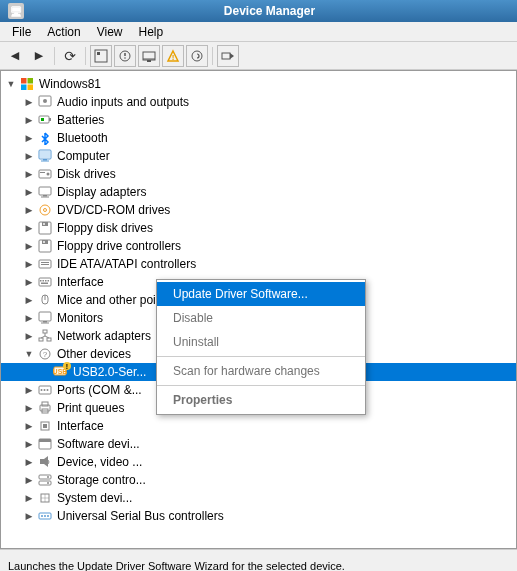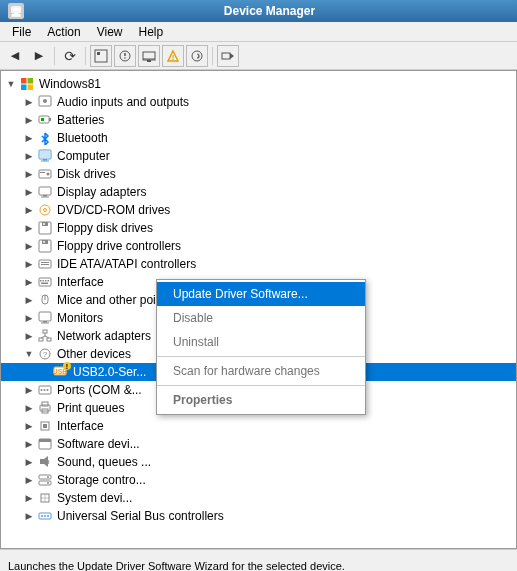--- a/index.html
+++ b/index.html
@@ -515,21 +515,21 @@
 
     <div class="tree-item level-1">
       <span class="expand-icon collapsed"></span>
       <span class="item-icon">
         <svg width="14" height="14" viewBox="0 0 14 14">
             <rect x="2" y="4" width="4" height="5" fill="#888"></rect>
             <polygon points="6,4 10,1 10,12 6,9" fill="#888"></polygon>
             <path d="M10 5 Q12 7 10 9" fill="none" stroke="#888" stroke-width="1"></path>
           </svg>
       </span>
-      <span class="item-label">Sound, queues ...</span>
+      <span class="item-label">Device, video ...</span>
     </div>
 
     <div class="tree-item level-1">
       <span class="expand-icon collapsed"></span>
       <span class="item-icon">
         <svg width="14" height="14" viewBox="0 0 14 14">
             <rect x="1" y="2" width="12" height="4" rx="1" fill="none" stroke="#888" stroke-width="1"></rect>
             <rect x="1" y="8" width="12" height="4" rx="1" fill="none" stroke="#888" stroke-width="1"></rect>
             <circle cx="10" cy="4" r="1" fill="#888"></circle>
             <circle cx="10" cy="10" r="1" fill="#888"></circle>

